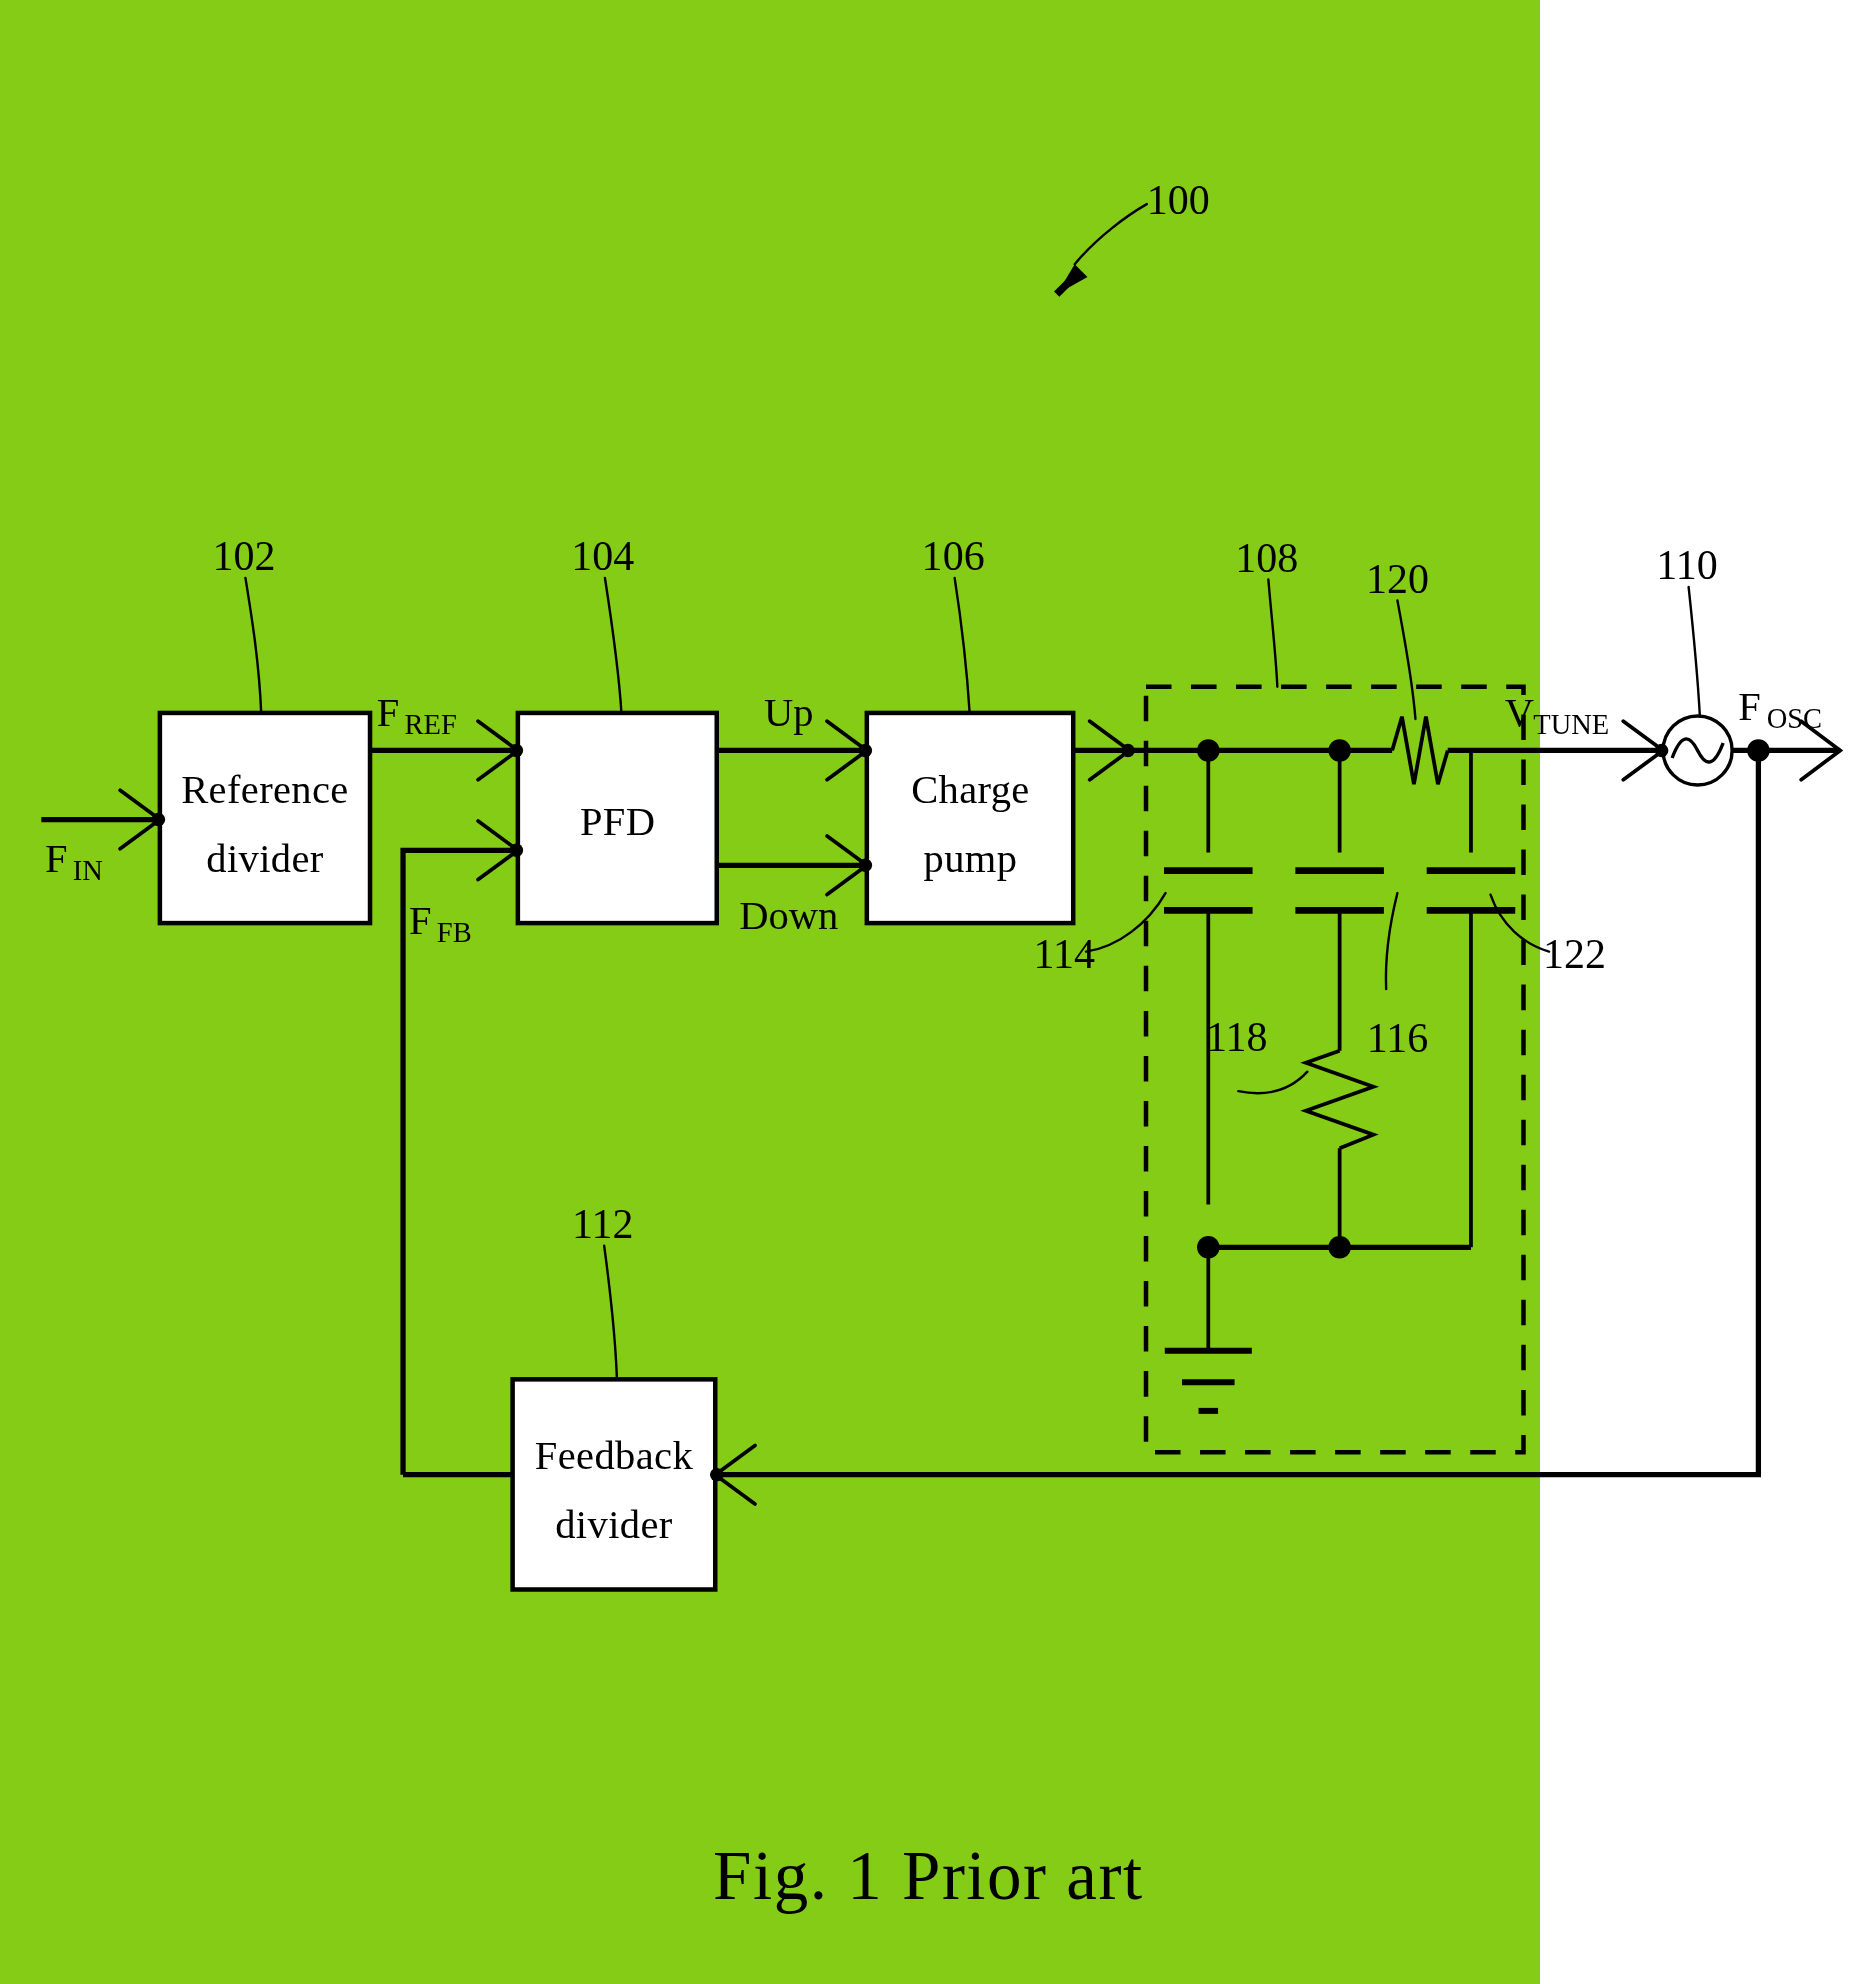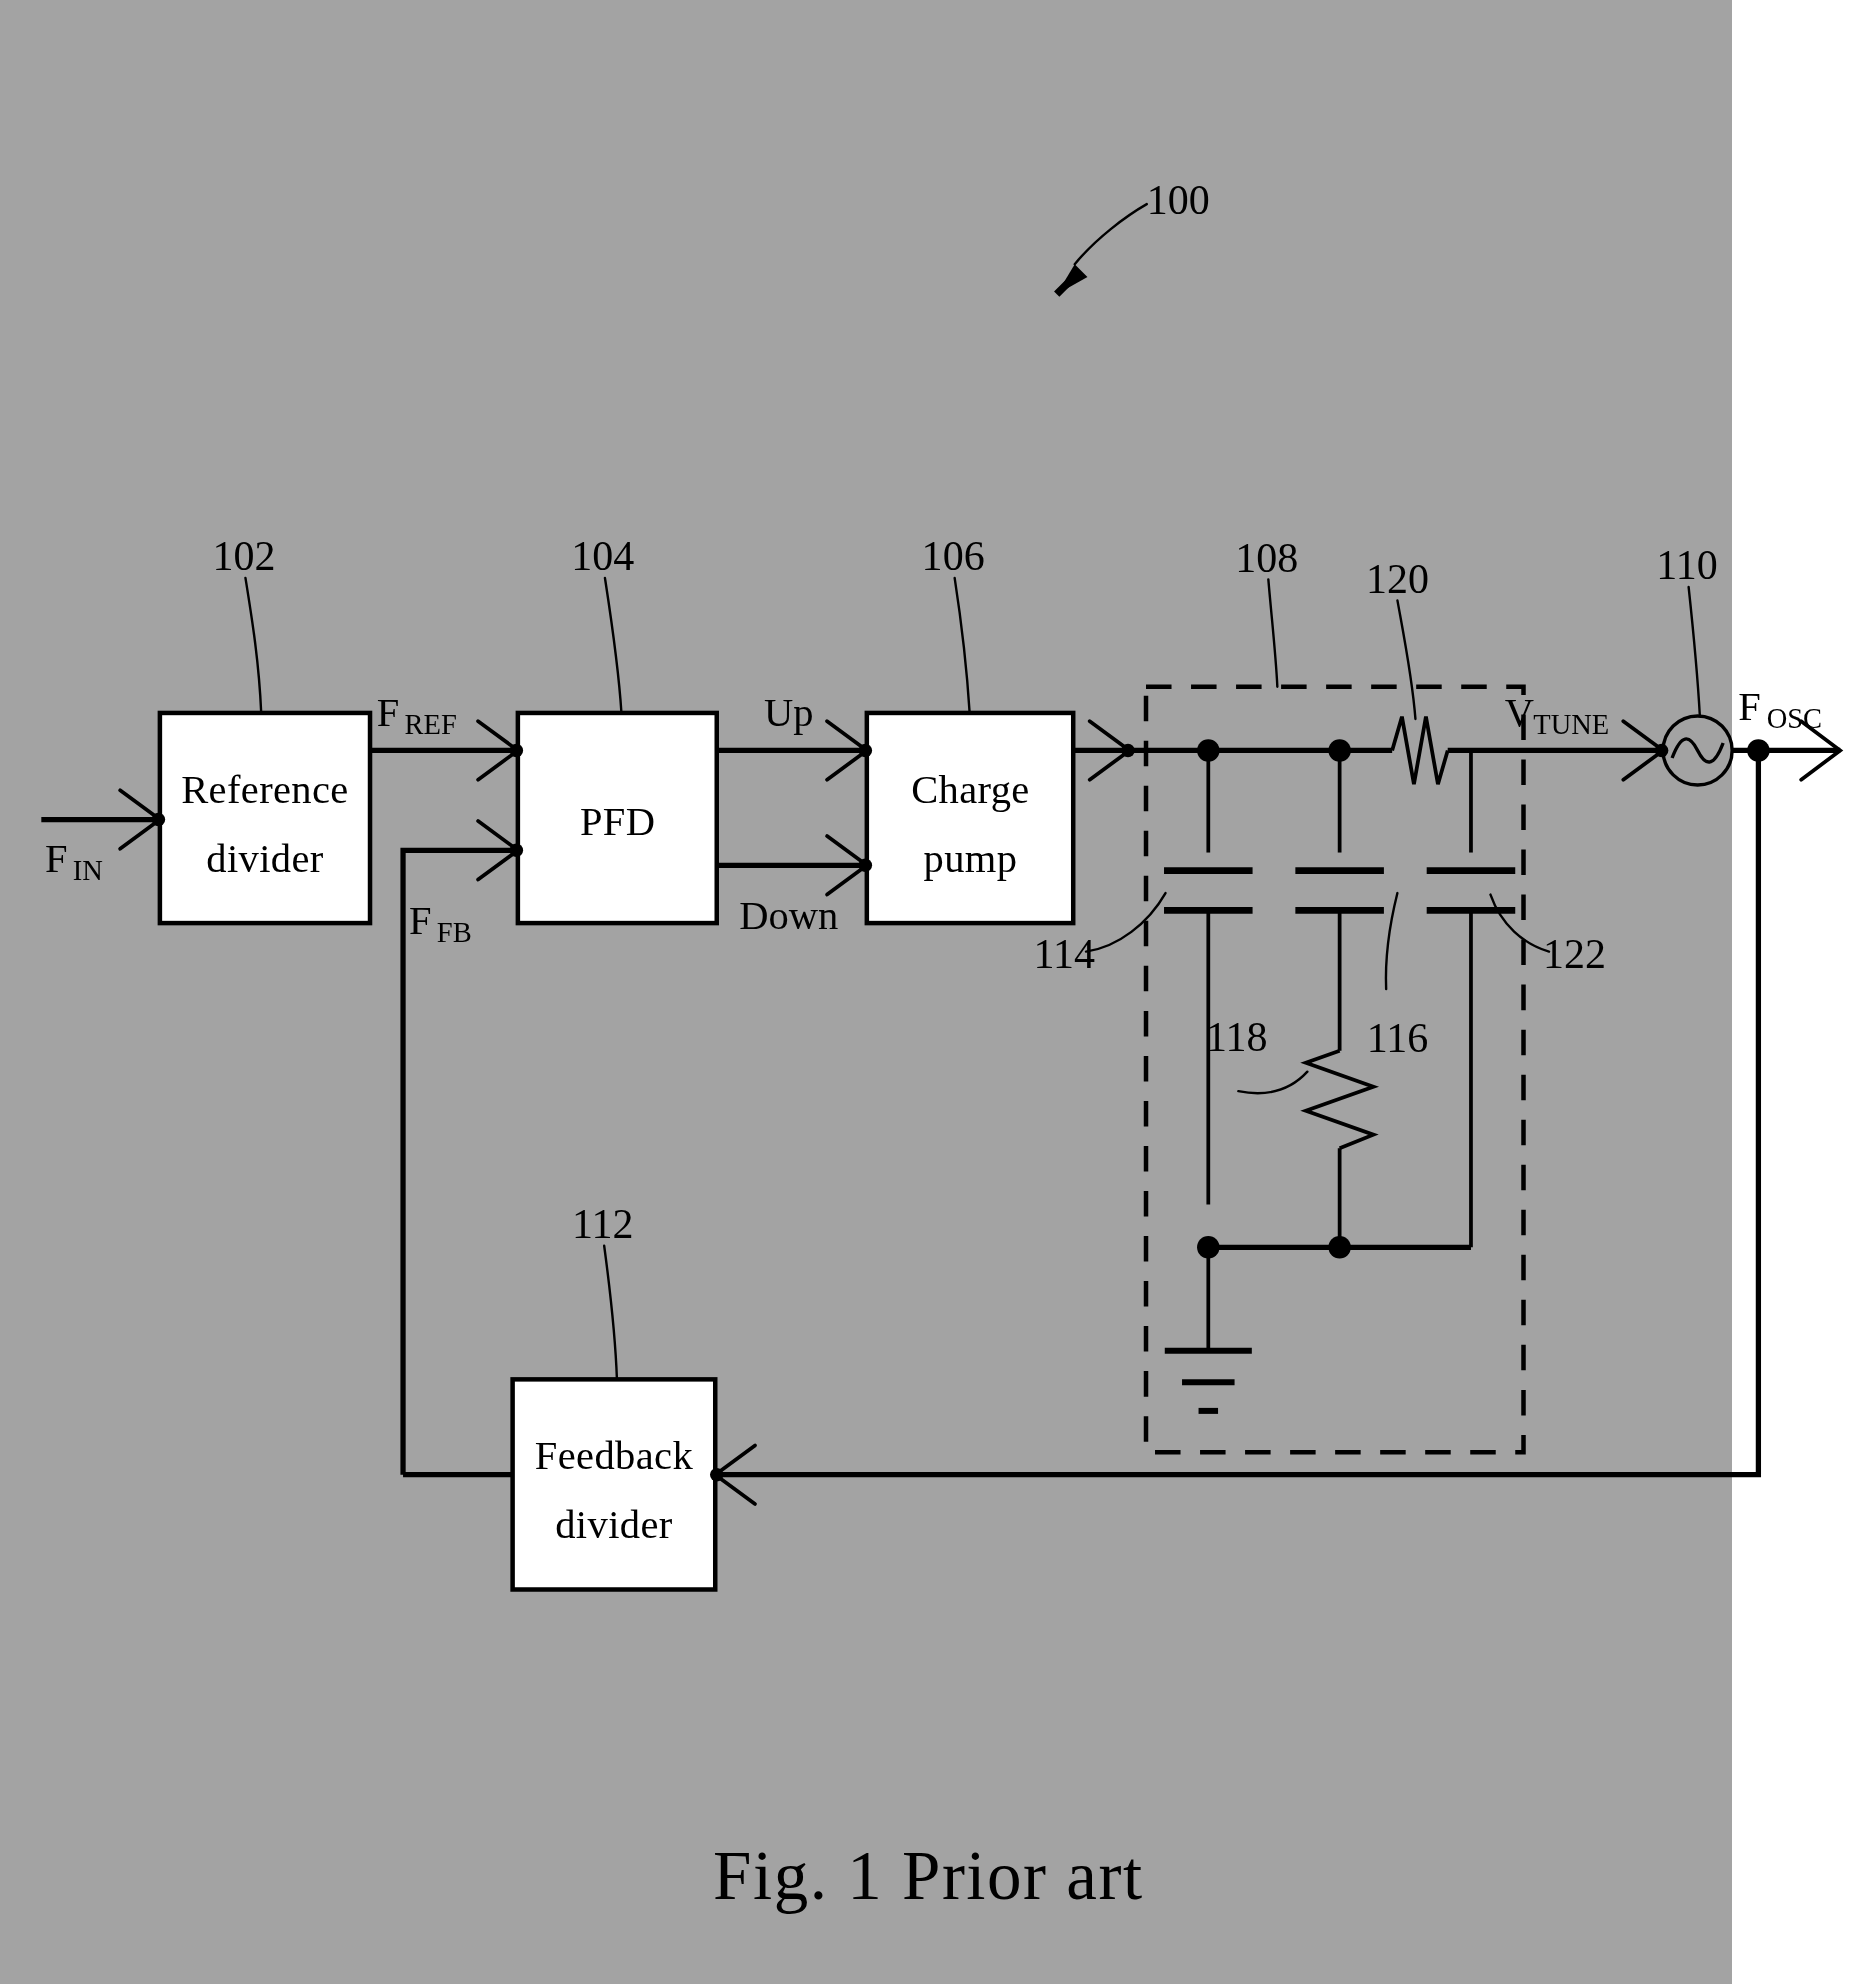--- a/index.html
+++ b/index.html
@@ -9,23 +9,23 @@
     background: #ffffff;
   }
   body {
     width: 1856px;
     height: 1985px;
     font-family: "Liberation Serif", "DejaVu Serif", serif;
     overflow: hidden;
   }
   #figure-root {
     position: relative;
-    width: 1732px;
+    width: 1540px;
     height: 1985px;
-    background: #a3a3a3;
+    background: #84cc16;
   }
   svg#schematic {
     display: block;
     width: 1856px;
     height: 1985px;
   }
   .wire {
     stroke: #000000;
     stroke-width: 7;
     fill: none;

